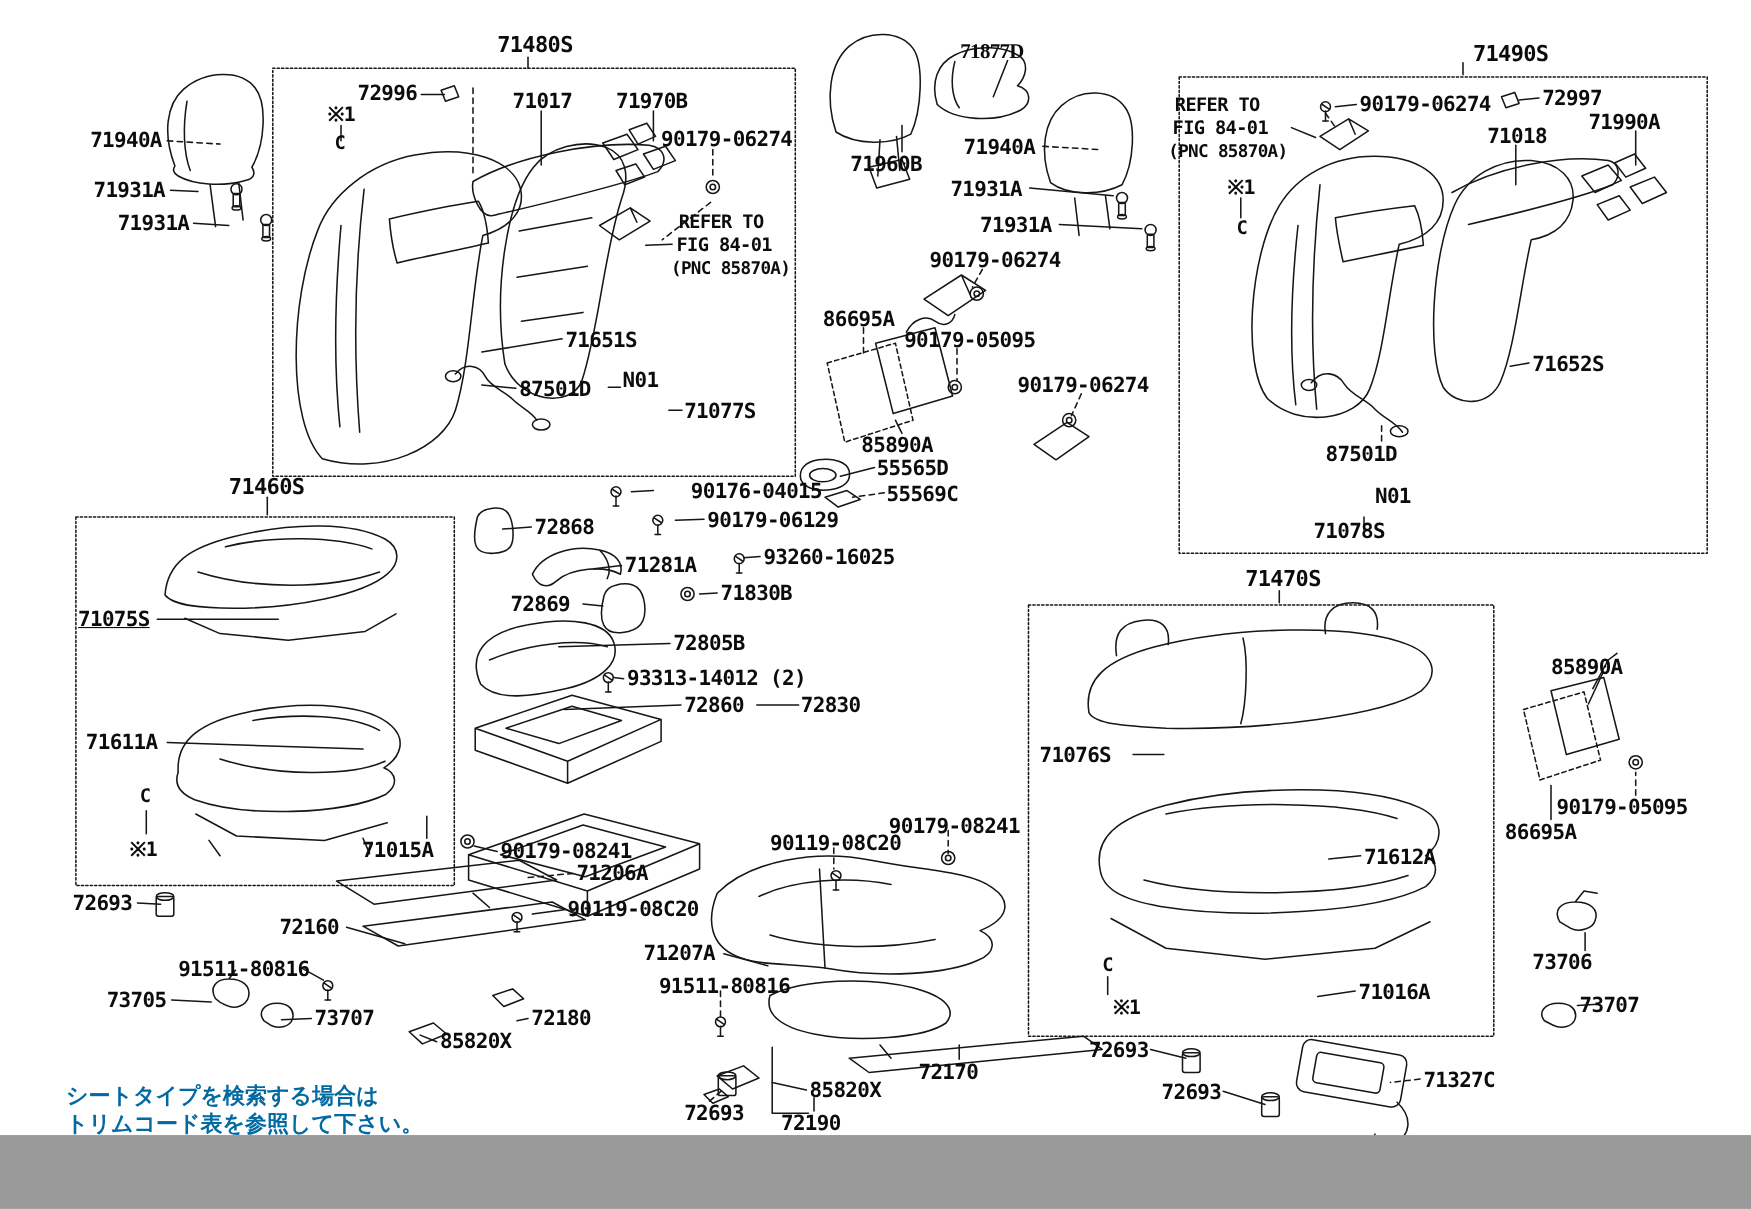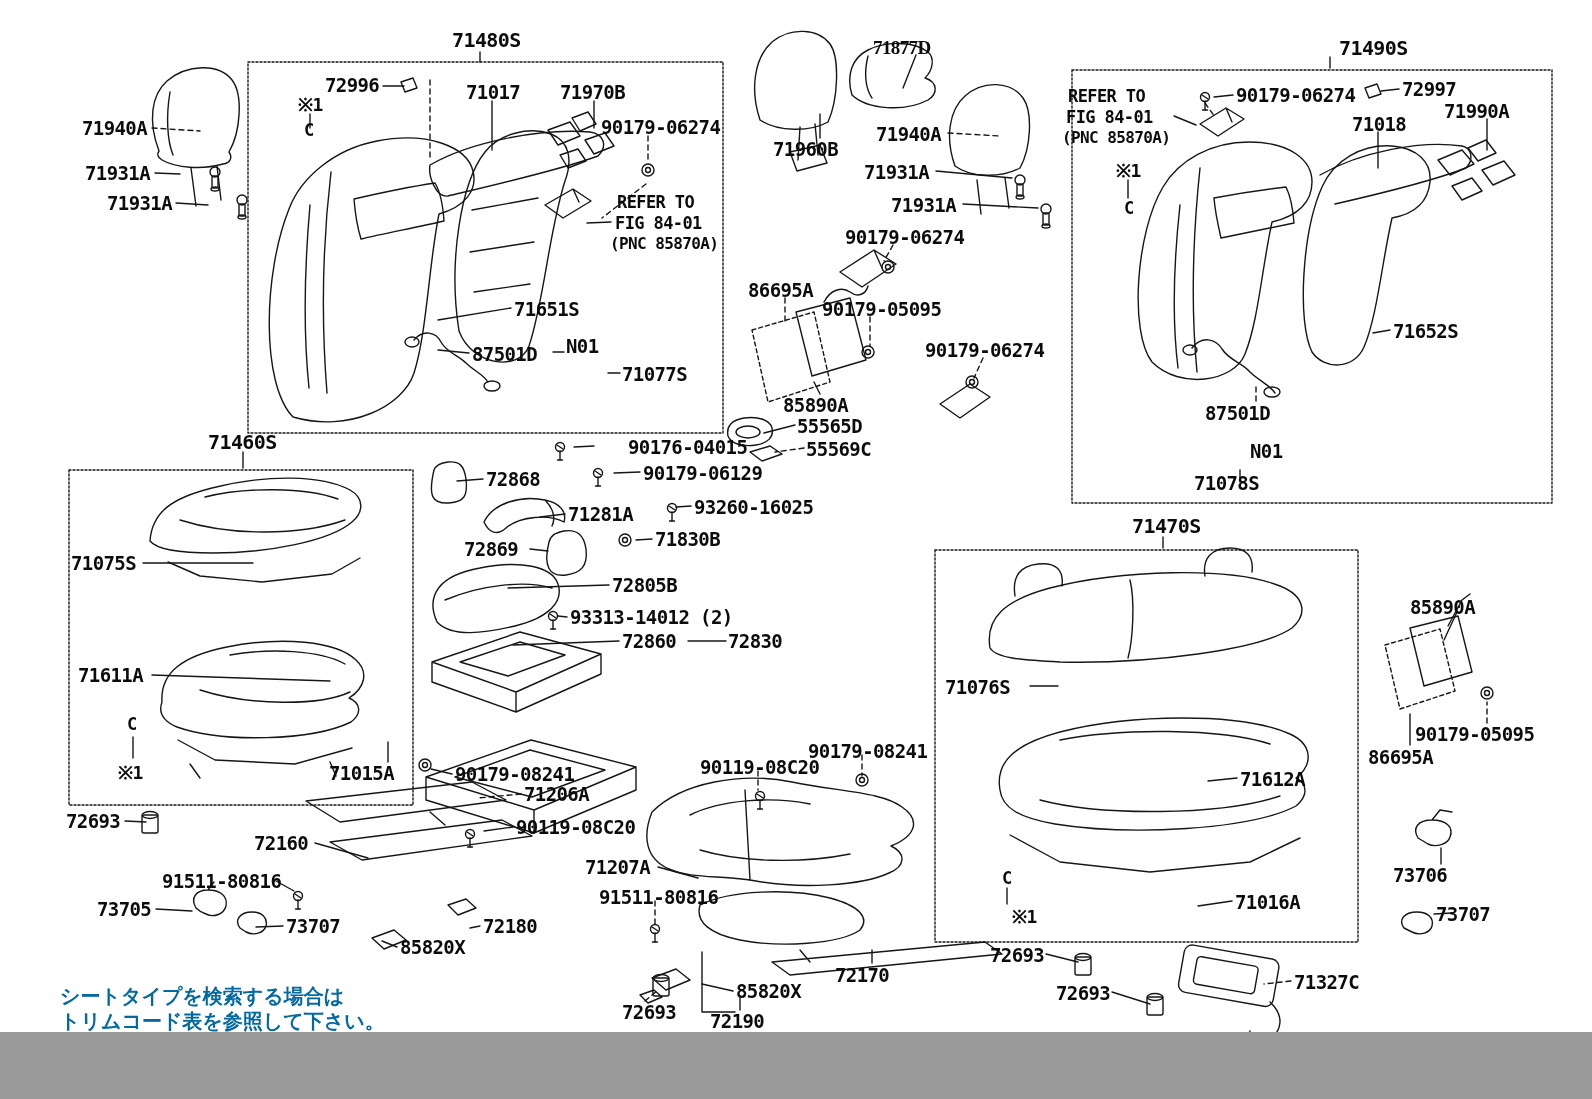--- a/index.html
+++ b/index.html
@@ -403,21 +403,21 @@
       <div class="callout" style="left: 643px; top: 464px;">90179-06129</div>
       <div class="callout" style="left: 486px; top: 470px;">72868</div>
       <div class="callout" style="left: 568px; top: 505px;">71281A</div>
       <div class="callout" style="left: 694px; top: 498px;">93260-16025</div>
       <div class="callout" style="left: 464px; top: 540px;">72869</div>
       <div class="callout" style="left: 655px; top: 530px;">71830B</div>
       <div class="callout" style="left: 612px; top: 576px;">72805B</div>
       <div class="callout" style="left: 570px; top: 608px;">93313-14012 (2)</div>
       <div class="callout" style="left: 622px; top: 632px;">72860</div>
       <div class="callout" style="left: 728px; top: 632px;">72830</div>
-      <div class="callout" style="left: 71px; top: 554px;">71075S</div>
+      <div class="callout" style="left: 71px; top: 554px; text-decoration: underline;">71075S</div>
       <div class="callout" style="left: 78px; top: 666px;">71611A</div>
       <div class="callout" style="left: 127px; top: 716px; font-size: 17px;">C</div>
       <div class="callout" style="left: 118px; top: 764px; font-size: 18px;">※1</div>
       <div class="callout" style="left: 329px; top: 764px;">71015A</div>
       <div class="callout" style="left: 66px; top: 812px;">72693</div>
       <div class="callout" style="left: 254px; top: 834px;">72160</div>
       <div class="callout" style="left: 162px; top: 872px;">91511-80816</div>
       <div class="callout" style="left: 97px; top: 900px;">73705</div>
       <div class="callout" style="left: 286px; top: 917px;">73707</div>
       <div class="callout" style="left: 400px; top: 938px;">85820X</div>

